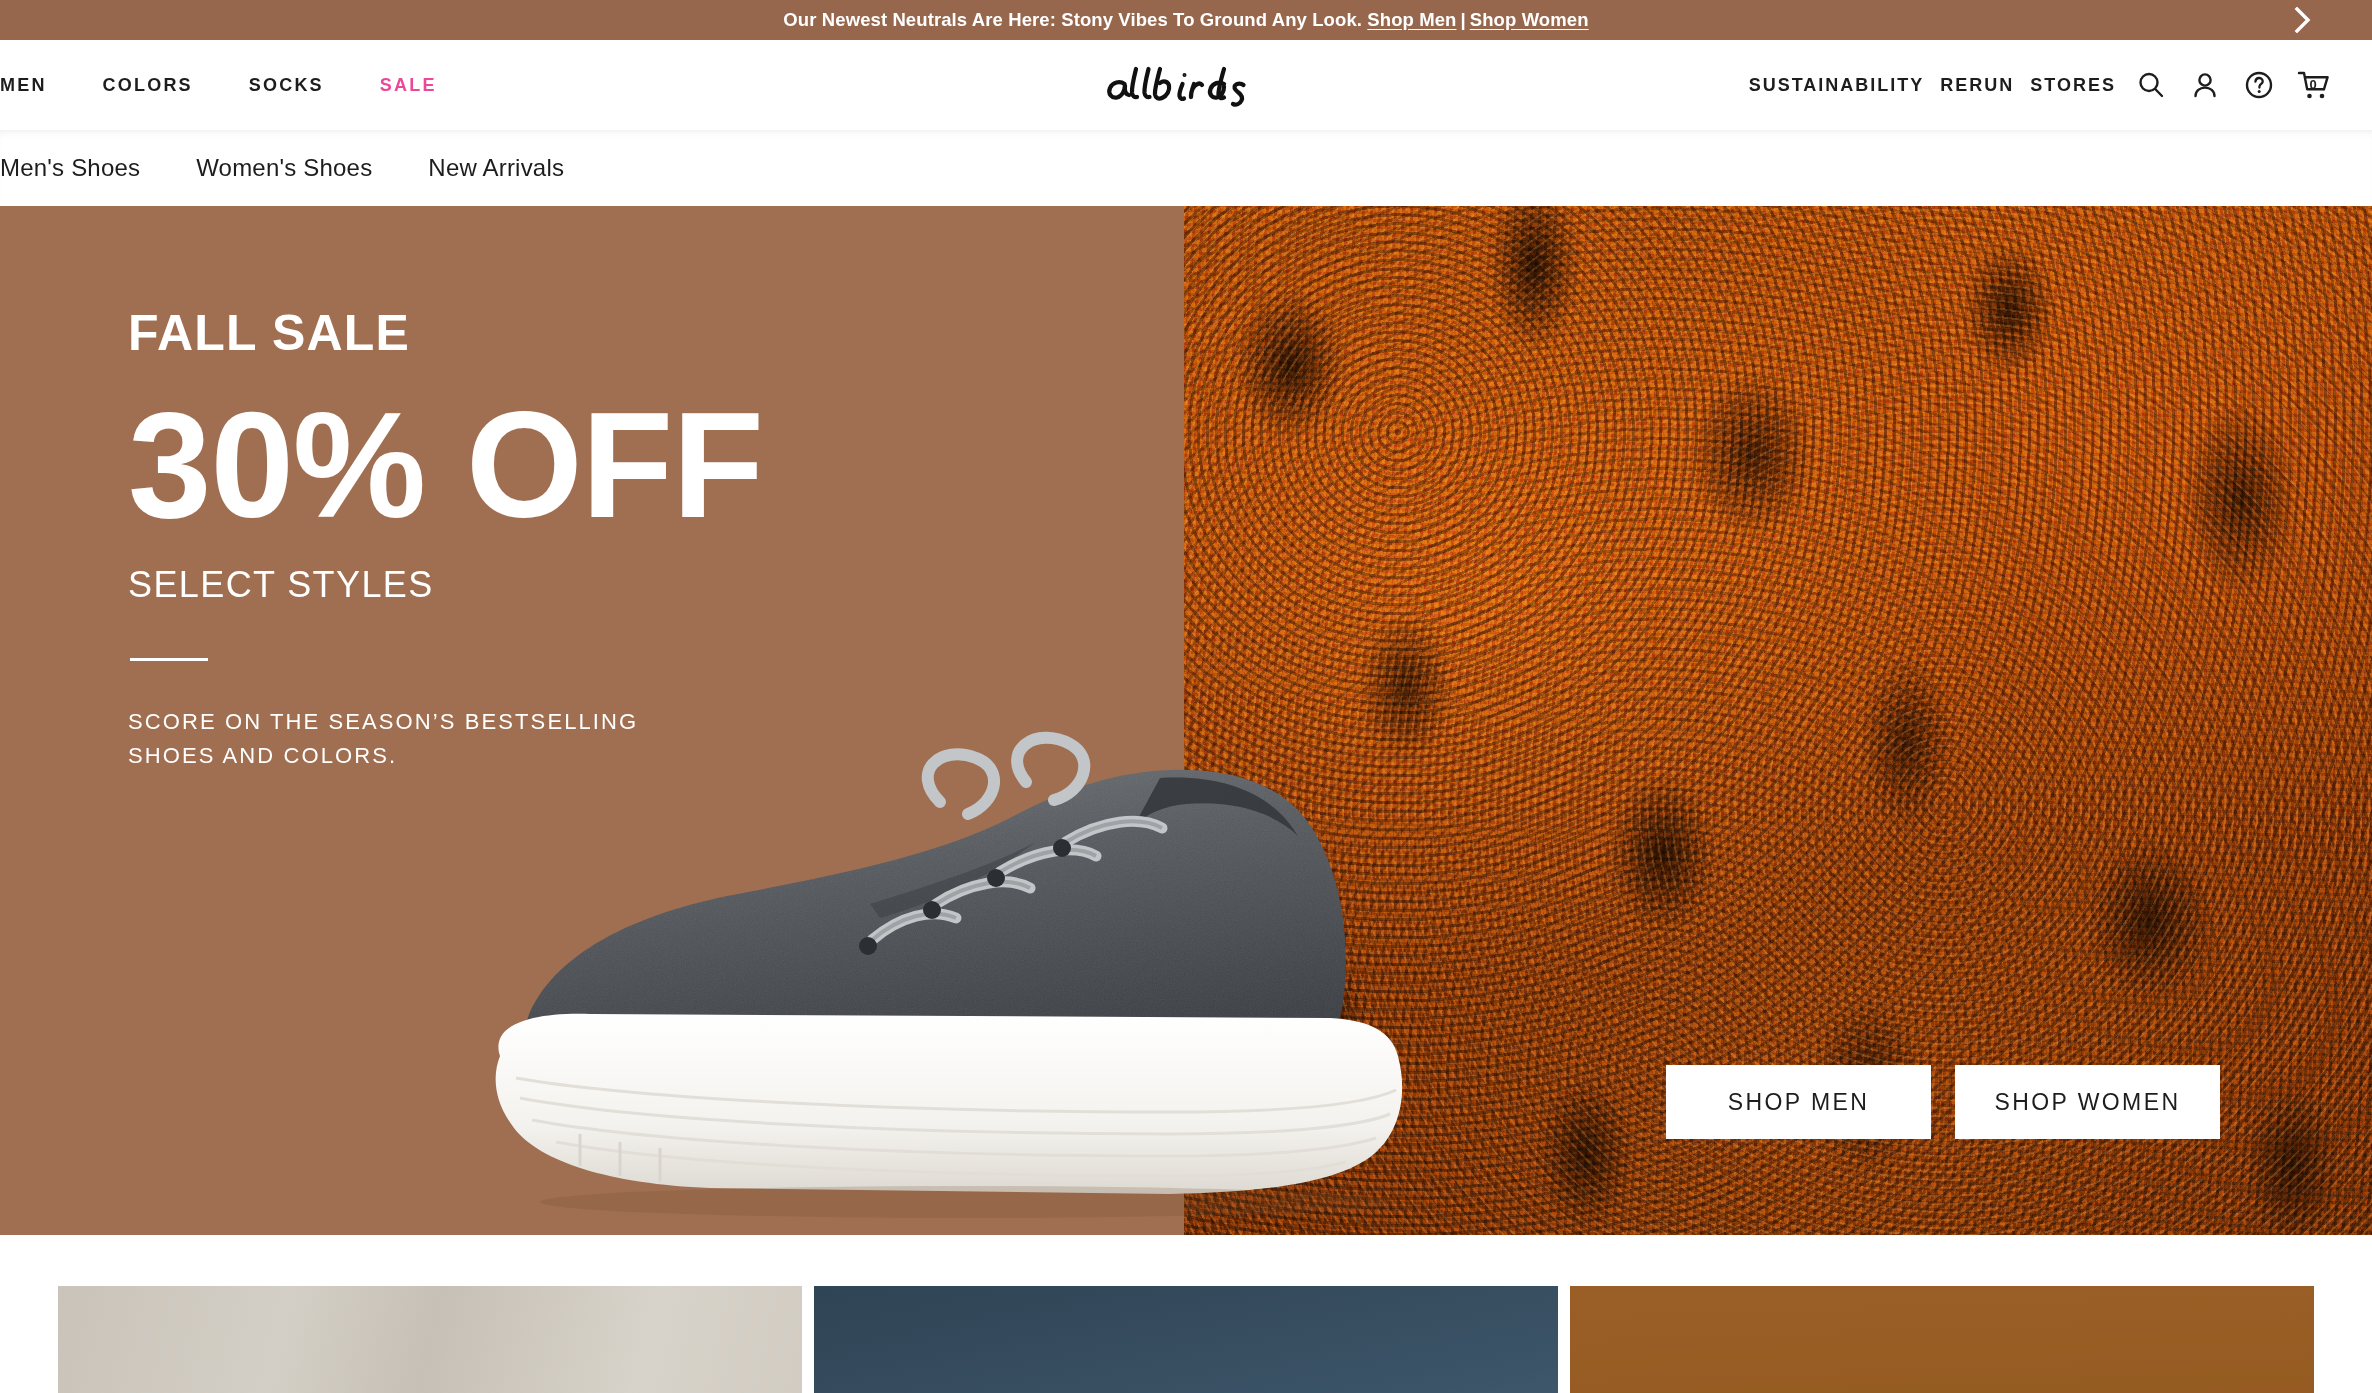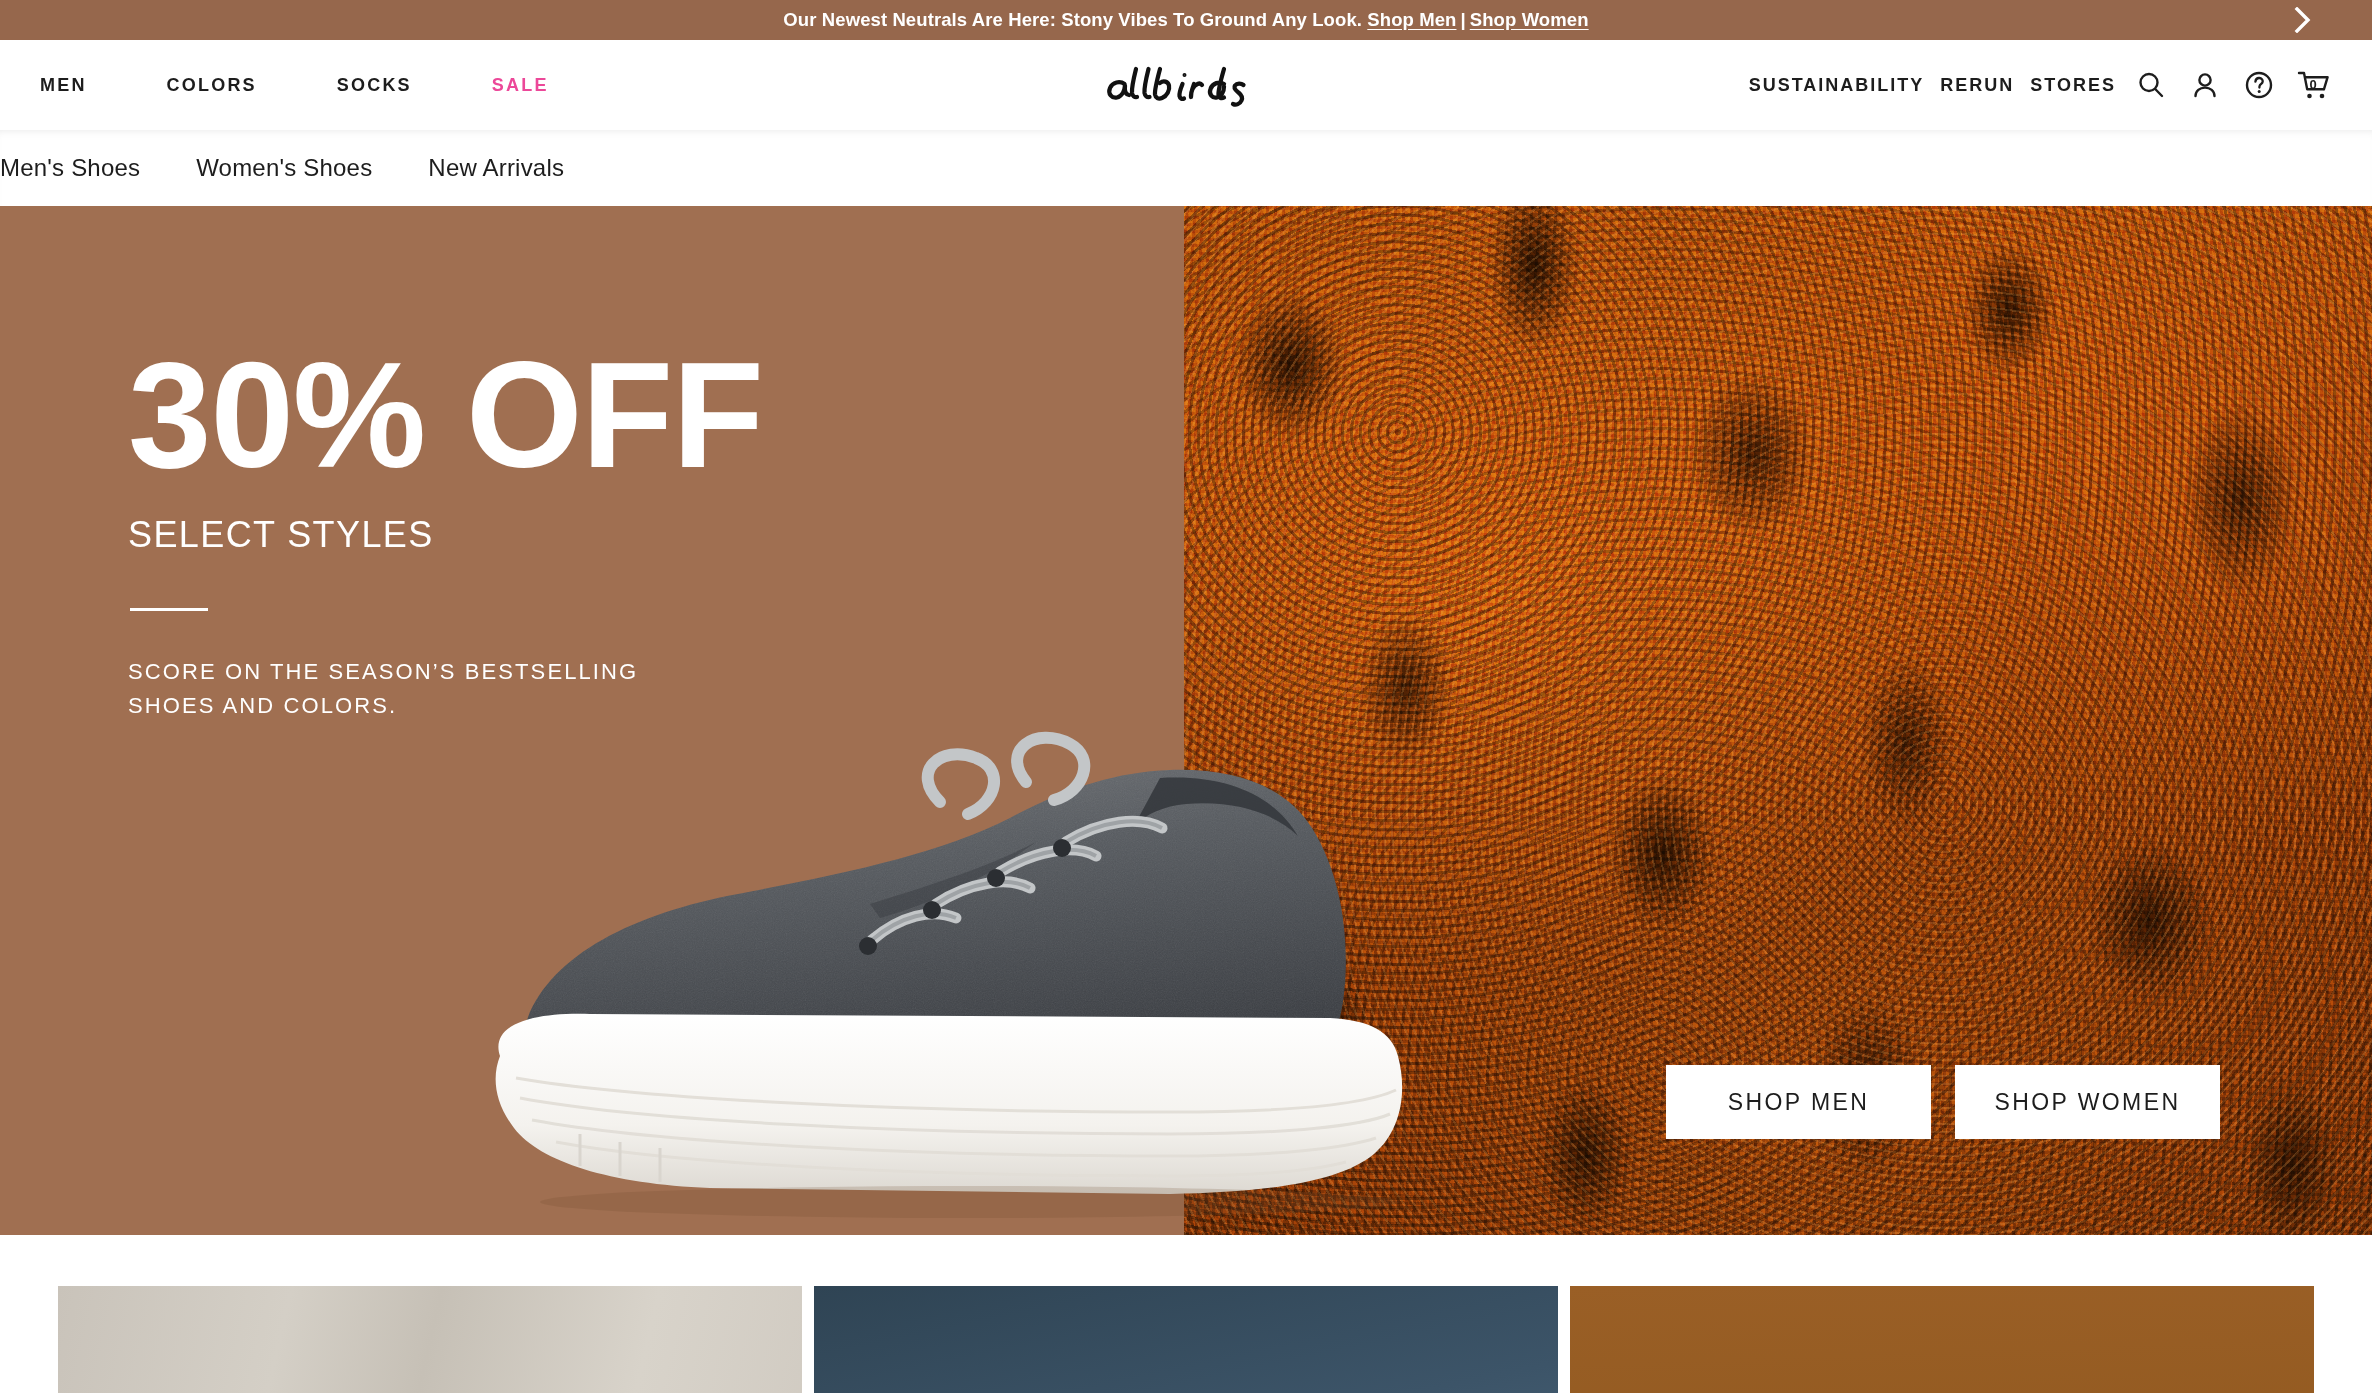--- a/index.html
+++ b/index.html
@@ -52,22 +52,21 @@
   .mainnav {
     position: relative;
     height: 90px;
     background: #ffffff;
     display: flex;
     align-items: center;
   }
   .nav-left {
     display: flex;
     align-items: flex-start;
-    gap: 80px;
-    padding-left: 40px;
+    gap: 56px;
   }
   .nav-link {
     font-size: 18px;
     font-weight: 700;
     letter-spacing: 2.2px;
     color: #1d1d1d;
     text-decoration: none;
     cursor: pointer;
     white-space: nowrap;
   }
@@ -388,20 +387,21 @@
 <section class="hero">
   <div class="hero-left-bg"></div>
 
   <div class="hero-photo">
     <div class="forest"></div>
     <div class="forest-tex"></div>
     <div class="forest-tex2"></div>
   </div>
 
   <div class="hero-copy">
+    <div class="hero-eyebrow">FALL SALE</div>
     <div class="hero-headline">30% OFF</div>
     <div class="hero-sub">SELECT STYLES</div>
     <div class="hero-rule"></div>
     <div class="hero-body">SCORE ON THE SEASON’S BESTSELLING SHOES AND COLORS.</div>
   </div>
 
   <div class="shoe-wrap">
     <svg viewBox="0 0 1380 500" width="1380" height="500" aria-hidden="true">
       <defs>
         <linearGradient id="wool" x1="0" y1="0" x2="0.3" y2="1">

